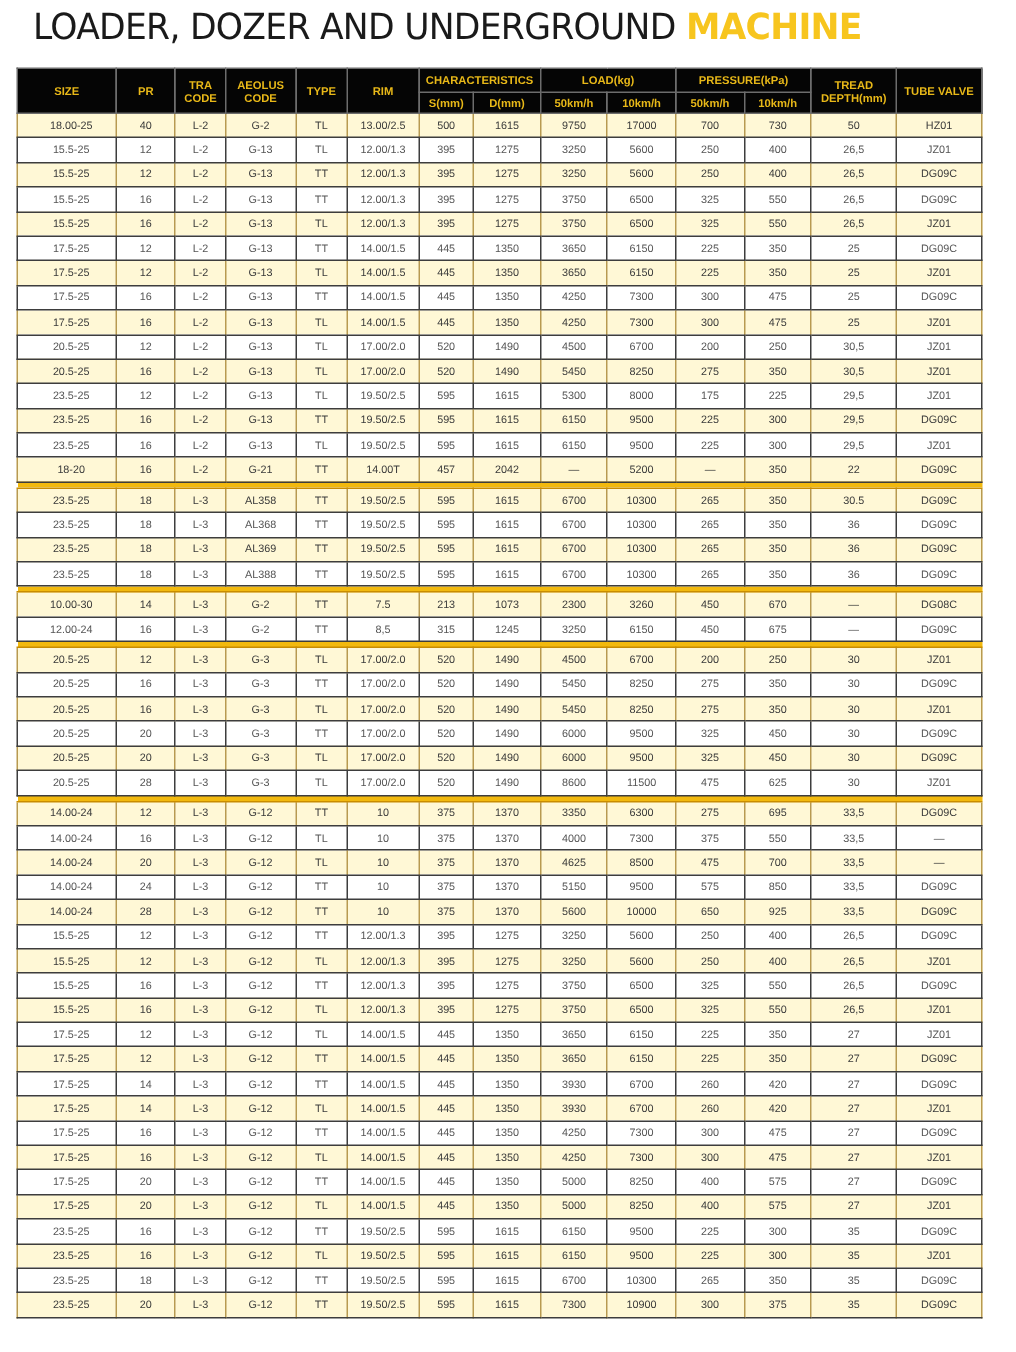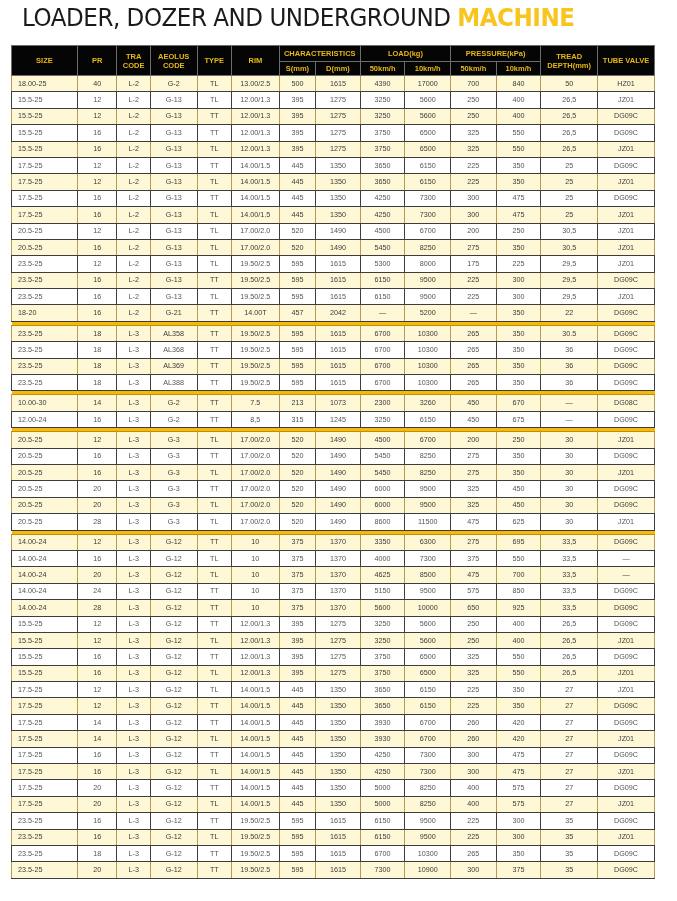--- a/index.html
+++ b/index.html
@@ -4,21 +4,21 @@
 <style>
   html, body { margin:0; padding:0; background:#ffffff; }
   body { width:677px; height:901px; overflow:hidden; font-family:"Liberation Sans", sans-serif; position:relative; }
   .title { position:absolute; left:22px; top:4px; font-family:"DejaVu Sans", sans-serif; font-size:24px; letter-spacing:-0.5px; color:#1a1a1a; white-space:nowrap; transform:scaleX(0.96); transform-origin:left; }
   .title .hl { color:#f7c51e; font-weight:bold; }
   table { position:absolute; left:11px; top:45px; width:644px; border-collapse:collapse; table-layout:fixed; }
   th { background:#050505; color:#e8b818; font-size:7.5px; font-weight:bold; text-align:center; border:1px solid #6d6d6d; padding:0; line-height:9px; }
   thead tr.h1 th { height:15px; }
   thead tr.h2 th { height:13px;margin-left:24px; }
   td { font-size:7.2px; color:#555; text-align:center; border:1px solid #3d3d3d; border-top:1px solid #8a8a8a; height:15.4px; padding:0; line-height:10px; white-space:nowrap; }
-  td.size { text-align:left; padding-left:6px; }
+  td.size { text-align:center; padding-left:6px; }
   tr.y td { background:#fff8d6; color:#3a3a3a; border-left-color:#b89a50; border-right-color:#b89a50; }
   tr.w td { background:#ffffff; }
   tr.sep td { height:3px; background:#f2b90e; border:none; border-top:1px solid #d29a00; border-bottom:1px solid #c88c00; padding:0; line-height:0; font-size:0; }
 </style>
 </head>
 <body>
 
 <div class="title"><span>LOADER, DOZER AND UNDERGROUND</span> <span class="hl">MACHINE</span></div>
 
 <table>
@@ -64,24 +64,24 @@
   <tbody id="tbody">
       <tr class="y">
         <td class="size">18.00-25</td>
         <td>40</td>
         <td>L-2</td>
         <td>G-2</td>
         <td>TL</td>
         <td>13.00/2.5</td>
         <td>500</td>
         <td>1615</td>
-        <td>4390</td>
+        <td>9750</td>
         <td>17000</td>
         <td>700</td>
-        <td>840</td>
+        <td>730</td>
         <td>50</td>
         <td>HZ01</td>
       </tr>
       <tr class="w">
         <td class="size">15.5-25</td>
         <td>12</td>
         <td>L-2</td>
         <td>G-13</td>
         <td>TL</td>
         <td>12.00/1.3</td>

